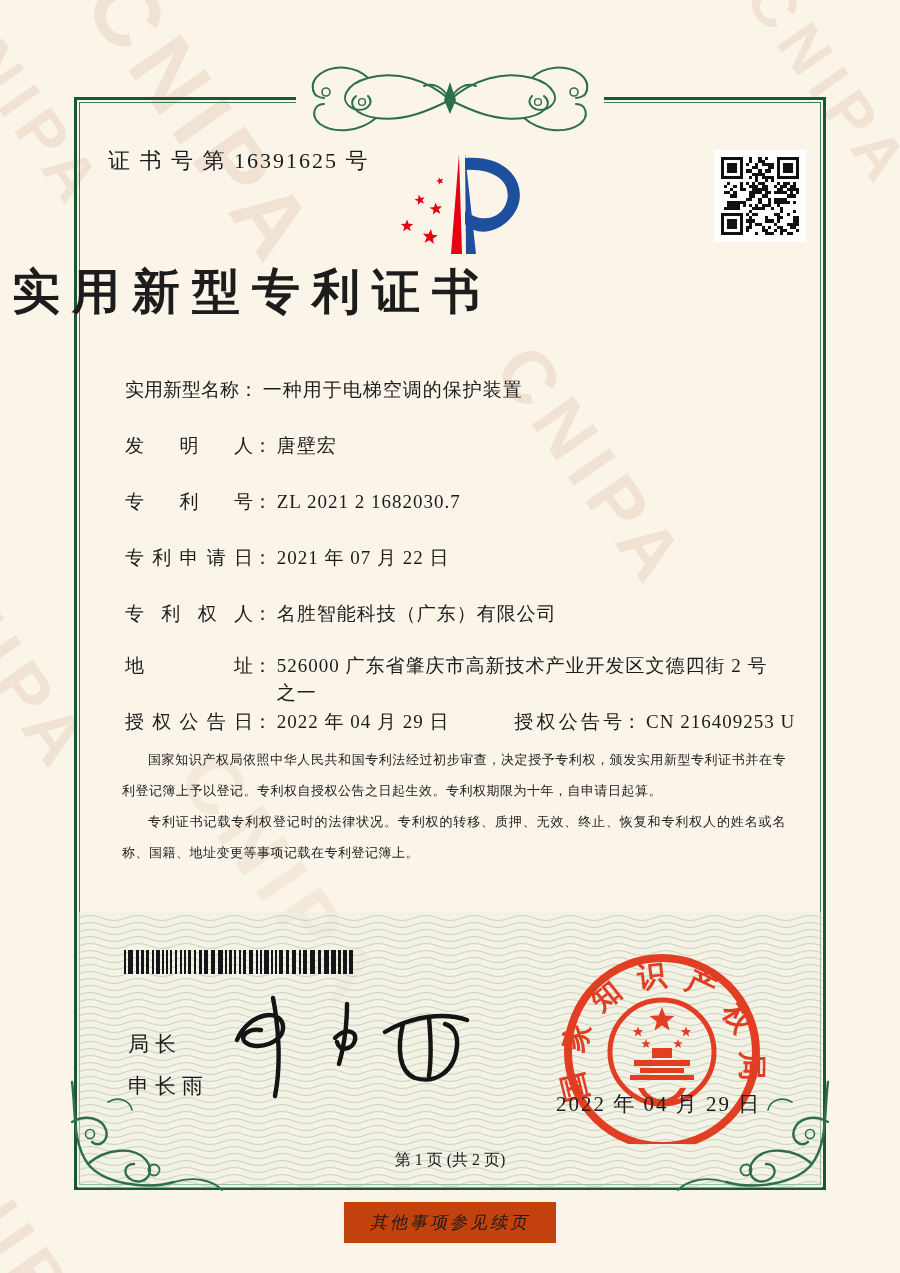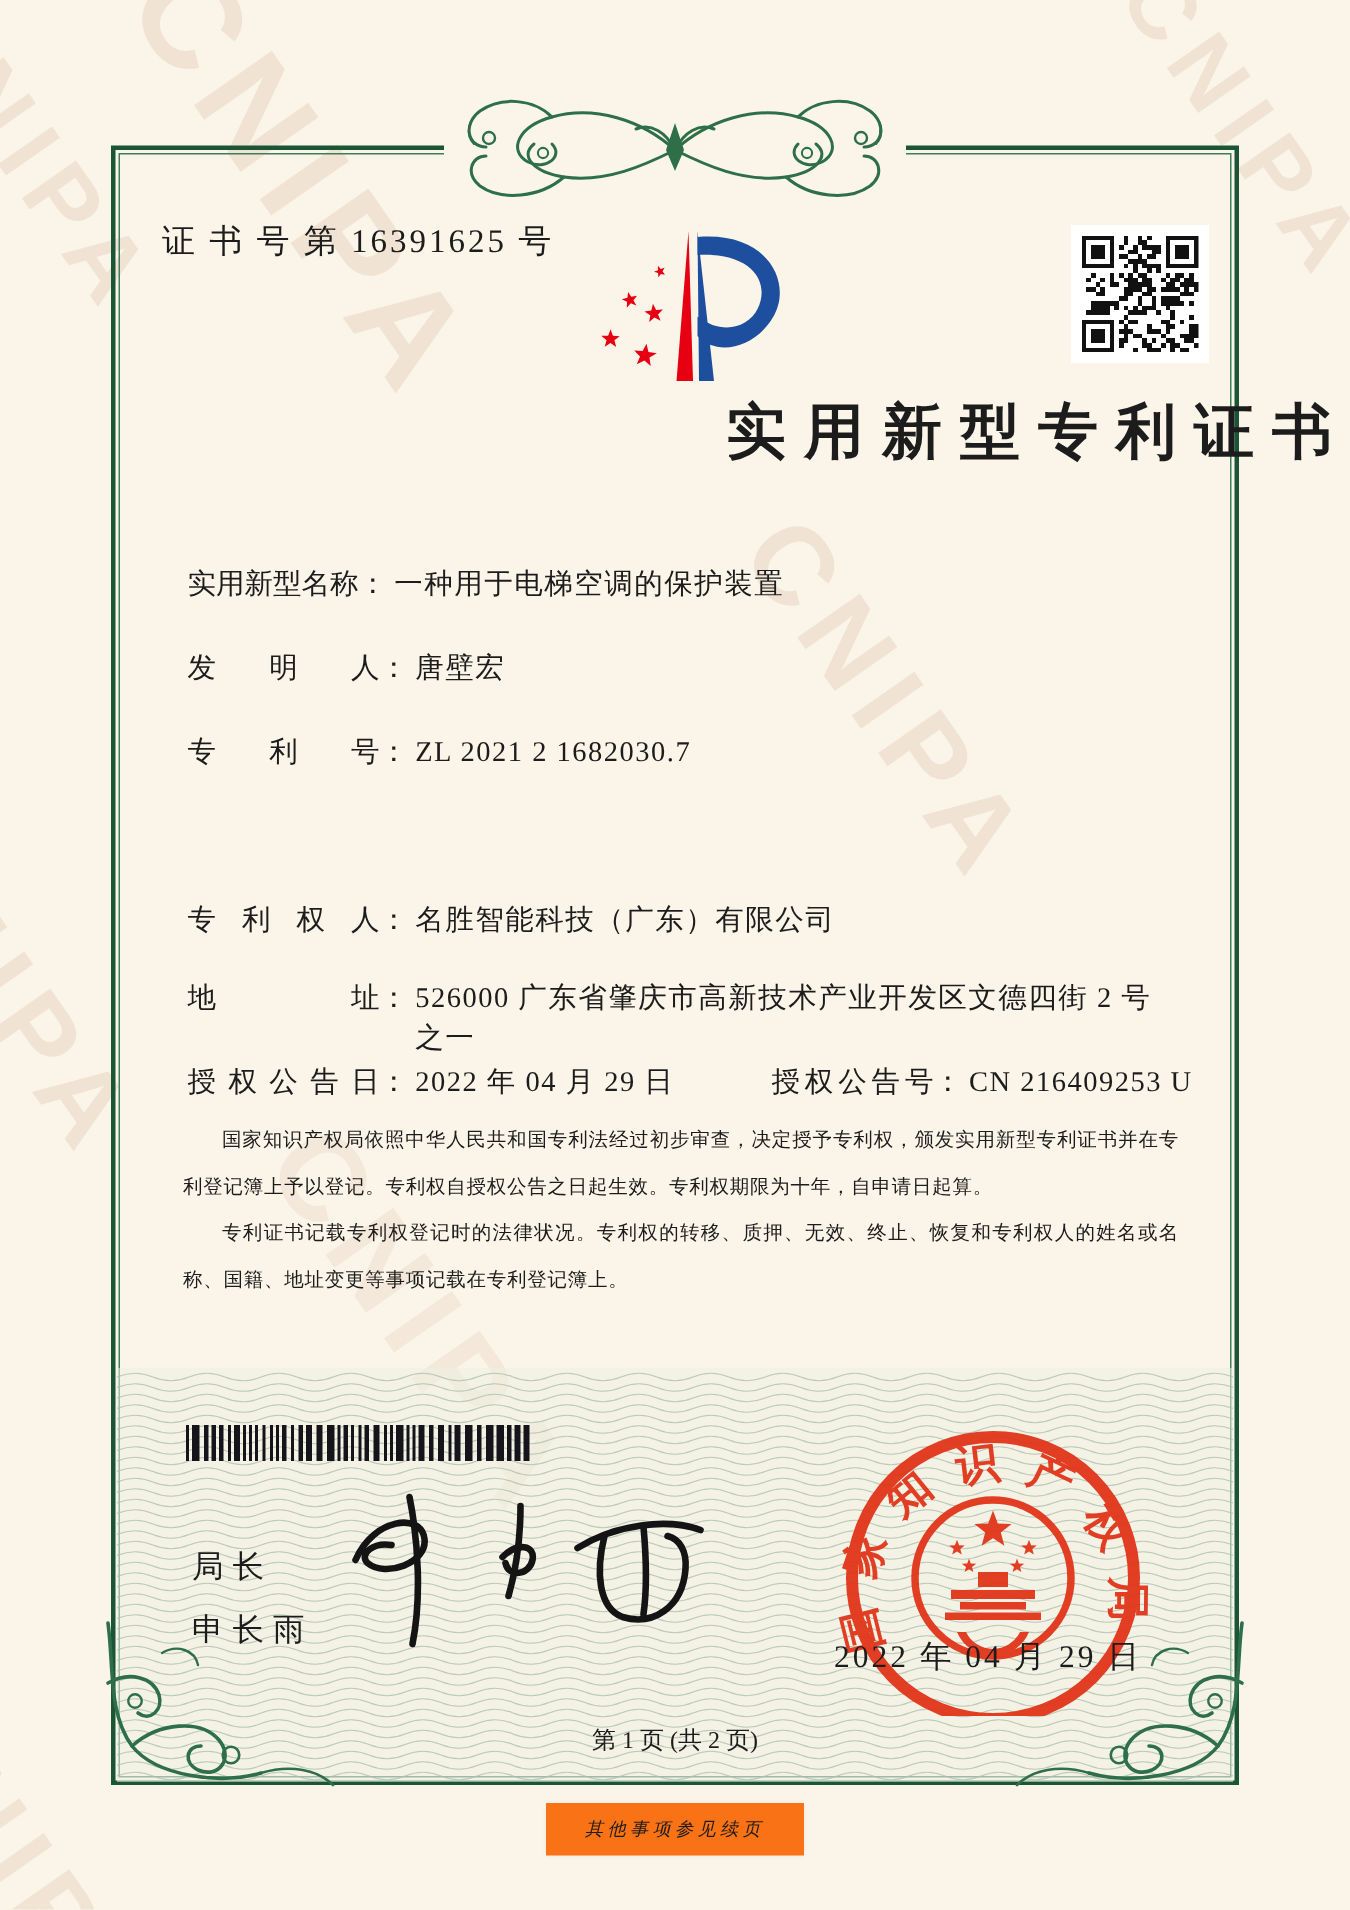--- a/index.html
+++ b/index.html
@@ -11,42 +11,42 @@
        font-family:"Liberation Serif","DejaVu Serif",serif;color:var(--text);position:relative}
   .page{position:absolute;inset:0}
   .wm{position:absolute;font-family:"Liberation Sans","DejaVu Sans",sans-serif;
       font-weight:bold;color:var(--wm);opacity:.55;letter-spacing:10px;
       transform:rotate(55deg);transform-origin:left top;z-index:0;user-select:none}
   .frame{position:absolute;left:74px;top:97px;width:752px;height:1093px;
          border:3px solid var(--green);z-index:1}
   .frame-inner{position:absolute;inset:2px;border:1px solid var(--green2)}
   .abs{position:absolute;z-index:3}
   .certno{left:108px;top:146px;font-size:22px;letter-spacing:2px}
-  .title{left:0;right:0;top:260px;text-align:right;font-size:40px;font-weight:700;
+  .title{left:0;right:0;top:260px;text-align:left;font-size:48px;font-weight:700;
          letter-spacing:12px;padding-left:12px}
   .fieldrow{left:125px;width:668px;font-size:19px;line-height:27px;white-space:nowrap}
   .flabel{display:inline-block;width:128px;text-align:justify;text-align-last:justify;vertical-align:top}
   .fcolon{display:inline-block;vertical-align:top}
   .fvalue{display:inline-block;vertical-align:top;white-space:normal;width:505px;letter-spacing:1px}
   .pair2{display:inline-block;margin-left:60px}
   .pair2 .flabel{width:108px}
   .pair2 .fvalue{width:auto}
   .row7 .fvalue{width:auto}
   .body-par{left:122px;top:744px;width:664px;font-size:13px;line-height:31px;
             text-align:justify;letter-spacing:.5px}
   .body-par p{text-indent:2em;margin:0}
   .waves{position:absolute;left:78px;top:912px;z-index:1}
   .barcode{left:124px;top:950px}
   .seal{left:534px;top:948px;z-index:4}
   .sealdate{left:556px;top:1090px;font-size:21px;letter-spacing:2px;z-index:5}
   .official{left:128px;font-size:21px;letter-spacing:6px;z-index:4}
   .sig{left:215px;top:988px;z-index:4}
   .pagefoot{left:0;right:0;top:1150px;text-align:center;font-size:16px;z-index:4}
   .contnote{left:0;right:0;top:1202px;text-align:center;z-index:4}
-  .contnote span{display:inline-block;background:#f97316;padding:9px 26px;font-size:12px;
+  .contnote span{display:inline-block;background:#c2410c;padding:9px 26px;font-size:17px;
                  font-style:italic;letter-spacing:3px;box-shadow:0 0 4px rgba(0,0,0,.04)}
   .qr{left:714px;top:150px;width:92px;height:92px;background:#fff;padding:7px;z-index:3}
   .logo{left:372px;top:148px;z-index:3}
   .flourish-top{position:absolute;left:268px;top:52px;z-index:2}
   .corner-fl{position:absolute;z-index:2}
   svg{display:block}
 </style>
 </head>
 <body>
 
@@ -340,20 +340,24 @@
     <span class="fvalue">一种用于电梯空调的保护装置</span>
   </div>
   <div class="abs fieldrow" style="top:432px">
     <span class="flabel">发明人</span><span class="fcolon">：</span>
     <span class="fvalue">唐壁宏</span>
   </div>
   <div class="abs fieldrow" style="top:488px">
     <span class="flabel">专利号</span><span class="fcolon">：</span>
     <span class="fvalue">ZL 2021 2 1682030.7</span>
   </div>
+  <div class="abs fieldrow" style="top:544px">
+    <span class="flabel">专利申请日</span><span class="fcolon">：</span>
+    <span class="fvalue">2021 年 07 月 22 日</span>
+  </div>
   <div class="abs fieldrow" style="top:600px">
     <span class="flabel">专利权人</span><span class="fcolon">：</span>
     <span class="fvalue">名胜智能科技（广东）有限公司</span>
   </div>
   <div class="abs fieldrow" style="top:652px">
     <span class="flabel">地址</span><span class="fcolon">：</span>
     <span class="fvalue" style="width:498px">526000 广东省肇庆市高新技术产业开发区文德四街 2 号之一</span>
   </div>
   <div class="abs fieldrow row7" style="top:708px">
     <span class="flabel">授权公告日</span><span class="fcolon">：</span>

